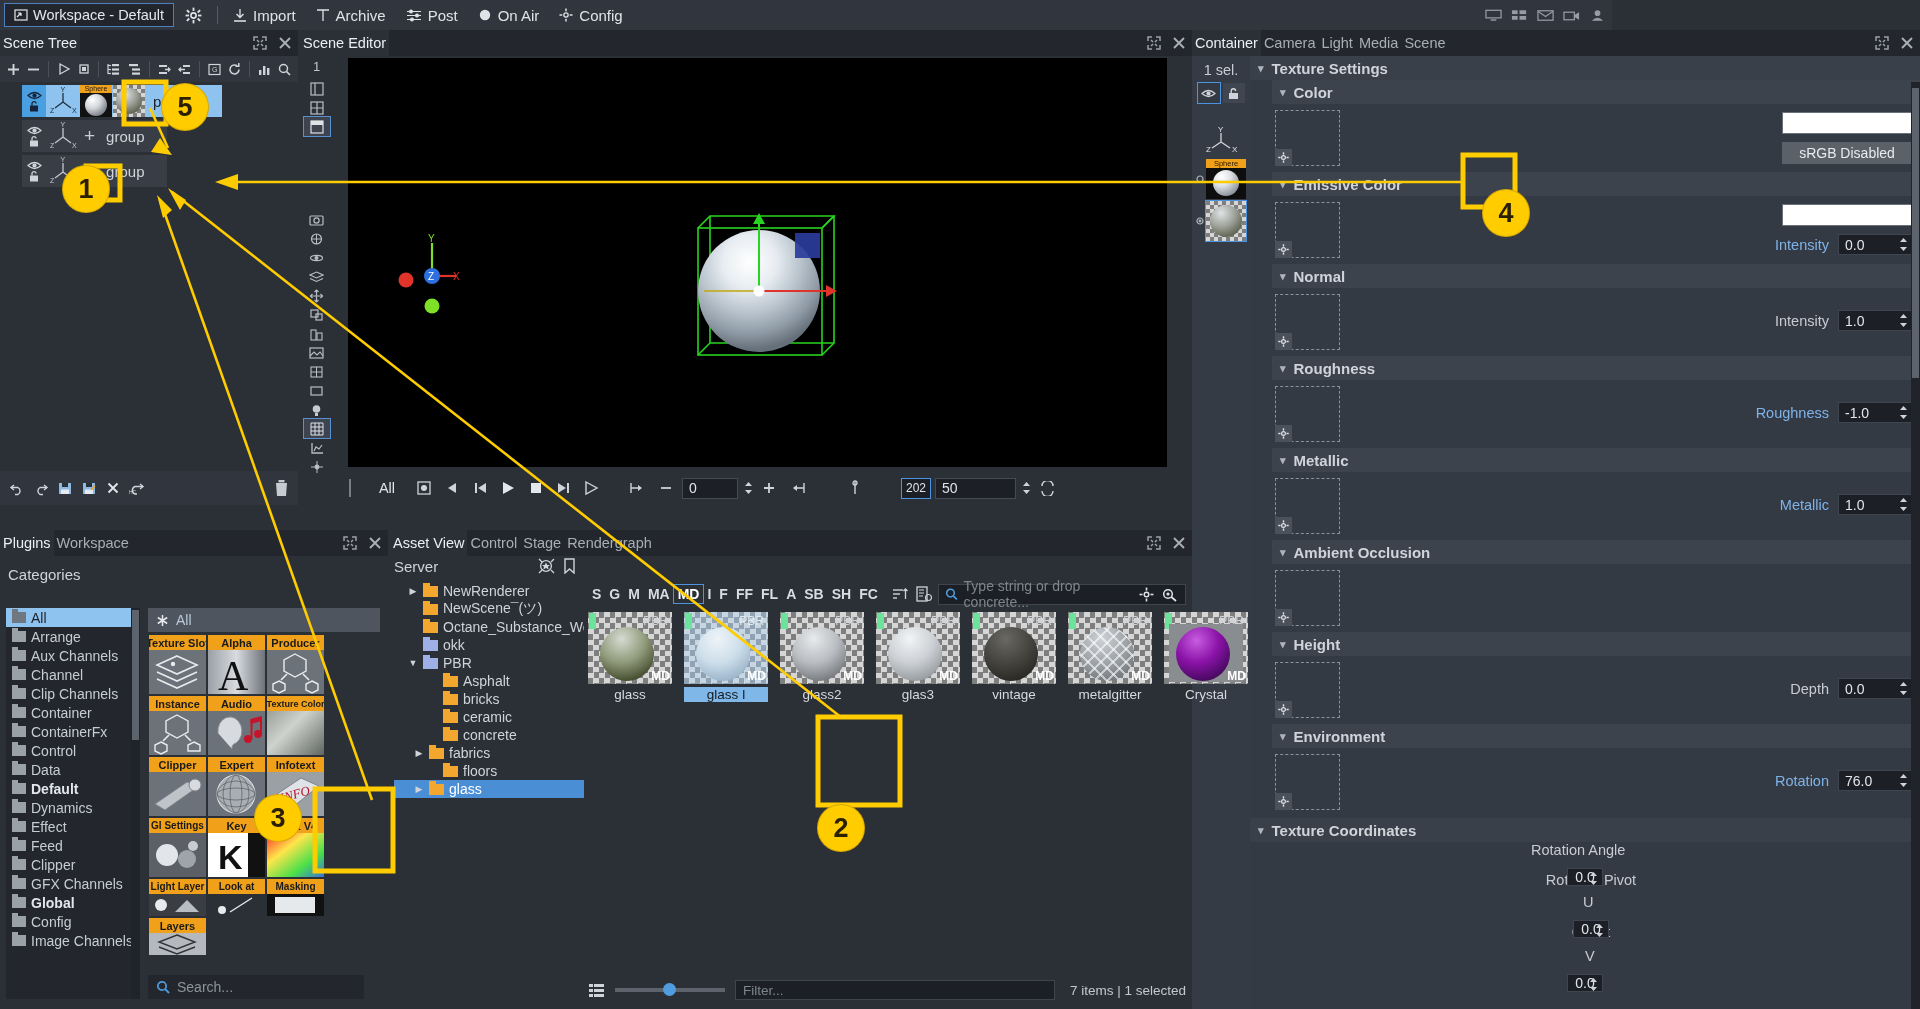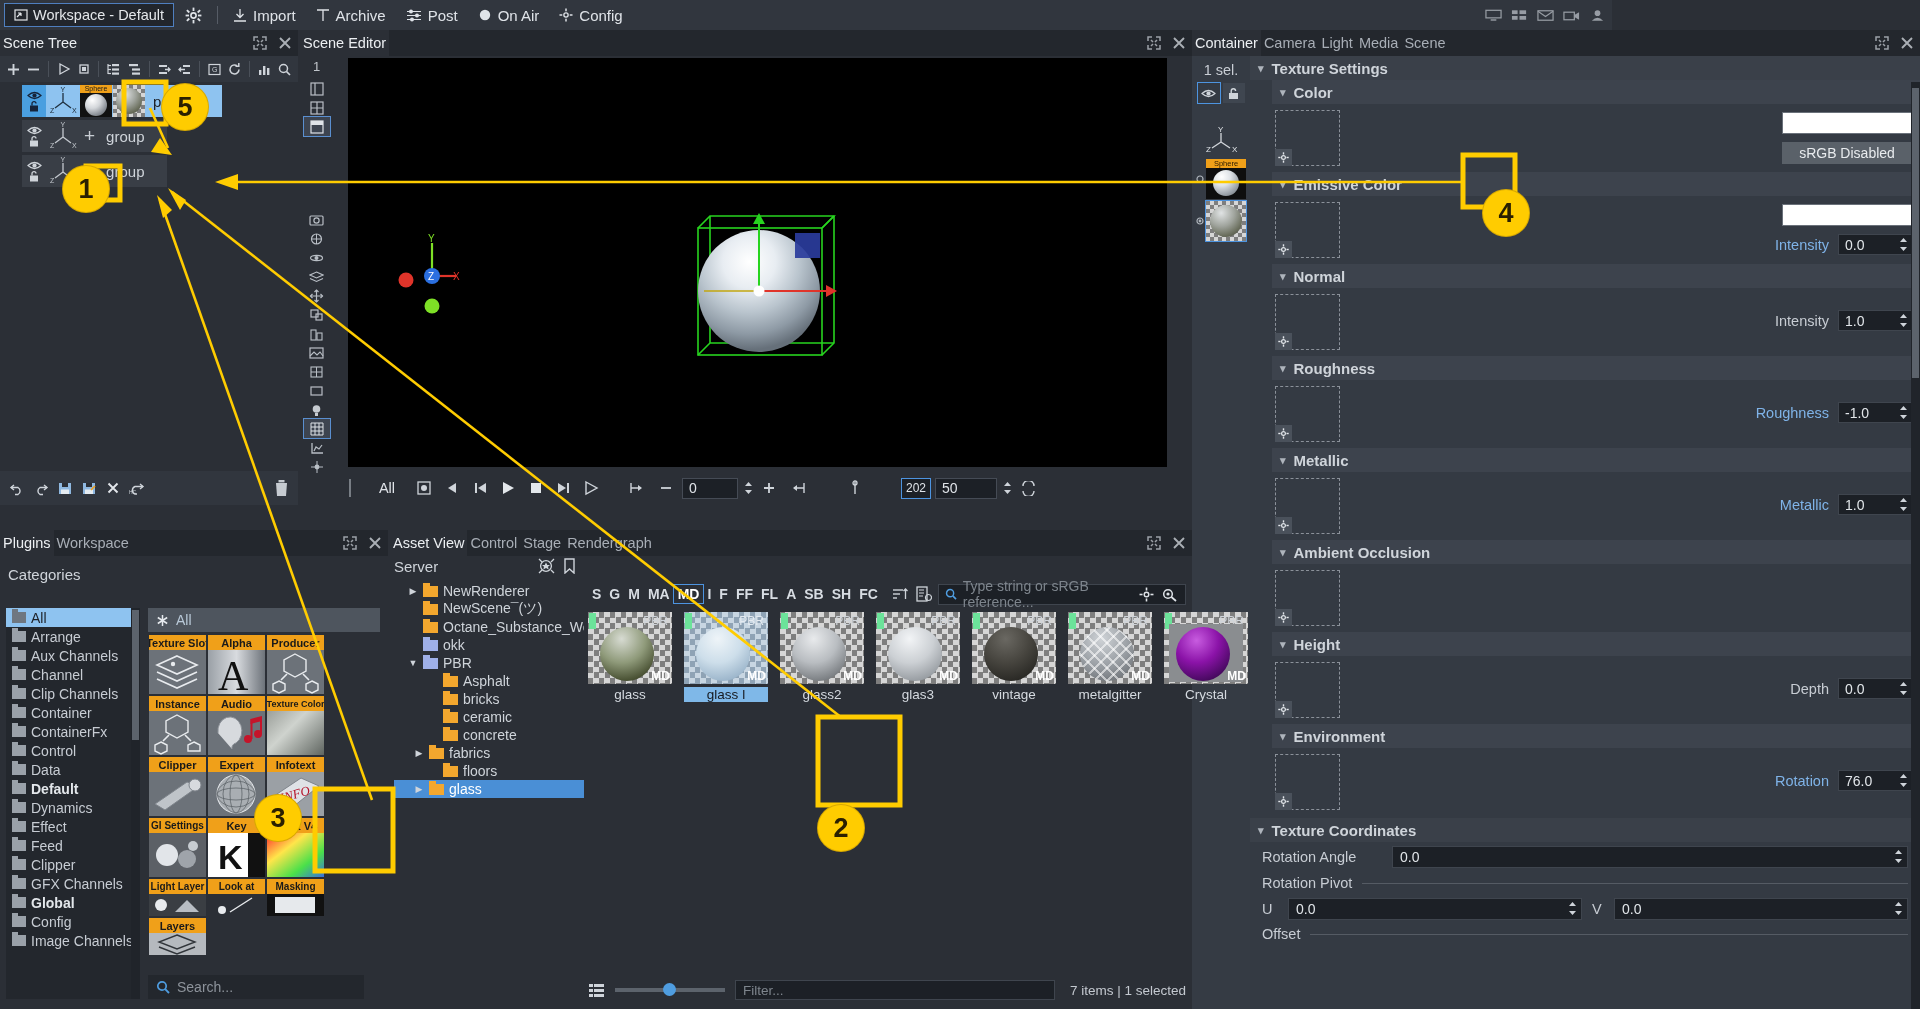--- a/index.html
+++ b/index.html
@@ -88,21 +88,21 @@
   .fieldzone { position:absolute; right:8px; top:8px; display:flex; flex-direction:column; gap:8px; align-items:flex-end; }
   .swatch { width:130px; height:22px; background:#fff; border:1px solid #6a717a; }
   .btn-srgb { width:130px; height:22px; background:#5a6169; color:#e8ebee; font-size:14px;
               display:flex; align-items:center; justify-content:center; }
   .labval { display:flex; align-items:center; gap:9px; }
   .lab-blue { color:#7fb3e8; font-size:14.5px; }
   .lab-grey { color:#c7ccd3; font-size:14.5px; }
   .vfield { width:74px; height:21px; background:#1c2026; border:1px solid #3f454e; color:#e2e6ea;
             display:flex; align-items:center; padding:0 6px; font-size:14px; position:relative; }
   .vfield .sp { position:absolute; right:3px; top:2px; display:flex; flex-direction:column; gap:1px; }
-  .tcrow { display:flex; align-items:center; height:30px; padding-left:12px; gap:10px; }
+  .tcrow { display:flex; align-items:center; height:30px; padding-left:12px; gap:10px;flex-direction:column; }
   .wide { flex:1; height:22px; background:#1c2026; border:1px solid #3f454e; color:#e2e6ea;
           display:flex; align-items:center; padding:0 7px; font-size:14px; position:relative; }
   .divline { flex:1; height:1px; background:#555b64; }
 
   
   #pluginsPanel { left:0; top:530px; width:388px; height:479px; background:#2b2f36; }
   .pl-cats { position:absolute; left:6px; top:78px; width:134px; bottom:10px; background:#23272d; overflow:hidden; }
   .cat { display:flex; align-items:center; gap:5px; height:19px; padding-left:6px; font-size:14px; color:#c7ccd3; }
   .cat.sel { background:#8ec3f0; color:#1d2026; }
   .cat.bold { font-weight:bold; color:#e3e7eb; }
@@ -741,21 +741,21 @@
       <div class="sb-btn">
         <svg width="16" height="16" viewBox="0 0 16 16">
             <path d="M8 2 V14" stroke="#cfd4da" stroke-width="1.4"></path>
             <circle cx="8" cy="3" r="2" fill="none" stroke="#cfd4da" stroke-width="1.3"></circle>
           </svg>
         </div>
       <div style="width:26px"></div>
       <div class="numfield" style="width:30px;justify-content:center;border-color:#4d94e0;background:#1c2026">
         <span style="font-size:12px">202</span>
         </div>
-      <div class="numfield" style="width:62px">
+      <div class="numfield" style="width:81px">
         <span>50</span>
         </div>
       <div class="spin">
         <svg width="9" height="14" viewBox="0 0 9 14">
             <path d="M4.5 1 L8 5 H1 Z" fill="#cfd4da"></path>
             <path d="M4.5 13 L8 9 H1 Z" fill="#cfd4da"></path>
           </svg>
         </div>
       <div class="sb-btn">
         <svg width="17" height="15" viewBox="0 0 17 15">
@@ -1550,21 +1550,21 @@
       <svg width="16" height="16" viewBox="0 0 16 16">
         <rect x="1" y="1" width="10" height="14" fill="none" stroke="#cfd4da" stroke-width="1.3"></rect>
         <path d="M3 4 H8 M3 7 H8 M3 10 H7" stroke="#cfd4da" stroke-width="1.1"></path>
         <circle cx="12.5" cy="11.5" r="3" fill="none" stroke="#cfd4da" stroke-width="1.2"></circle>
         </svg>
       <div class="av-search">
         <svg width="14" height="14" viewBox="0 0 14 14">
           <circle cx="6" cy="6" r="4.2" fill="none" stroke="#4f9de0" stroke-width="1.7"></circle>
           <path d="M9.2 9.2 L13 13" stroke="#4f9de0" stroke-width="1.9"></path>
           </svg>
-        <span>Type string or sRGB reference...</span>
+        <span>Type string or drop concrete...</span>
         <span style="margin-left:auto;display:flex;gap:8px;padding-right:2px">
           <svg width="15" height="15" viewBox="0 0 17 17">
             <circle cx="8.5" cy="8.5" r="2.6" fill="none" stroke="#dfe3e8" stroke-width="1.6"></circle>
             <g fill="#dfe3e8">
                 <rect x="7.6" y="0.6" width="1.8" height="3.4"></rect>
                 <rect x="7.6" y="13" width="1.8" height="3.4"></rect>
             <rect x="0.6" y="7.6" width="3.4" height="1.8"></rect>
                 <rect x="13" y="7.6" width="3.4" height="1.8"></rect>
               </g>
             </svg>

